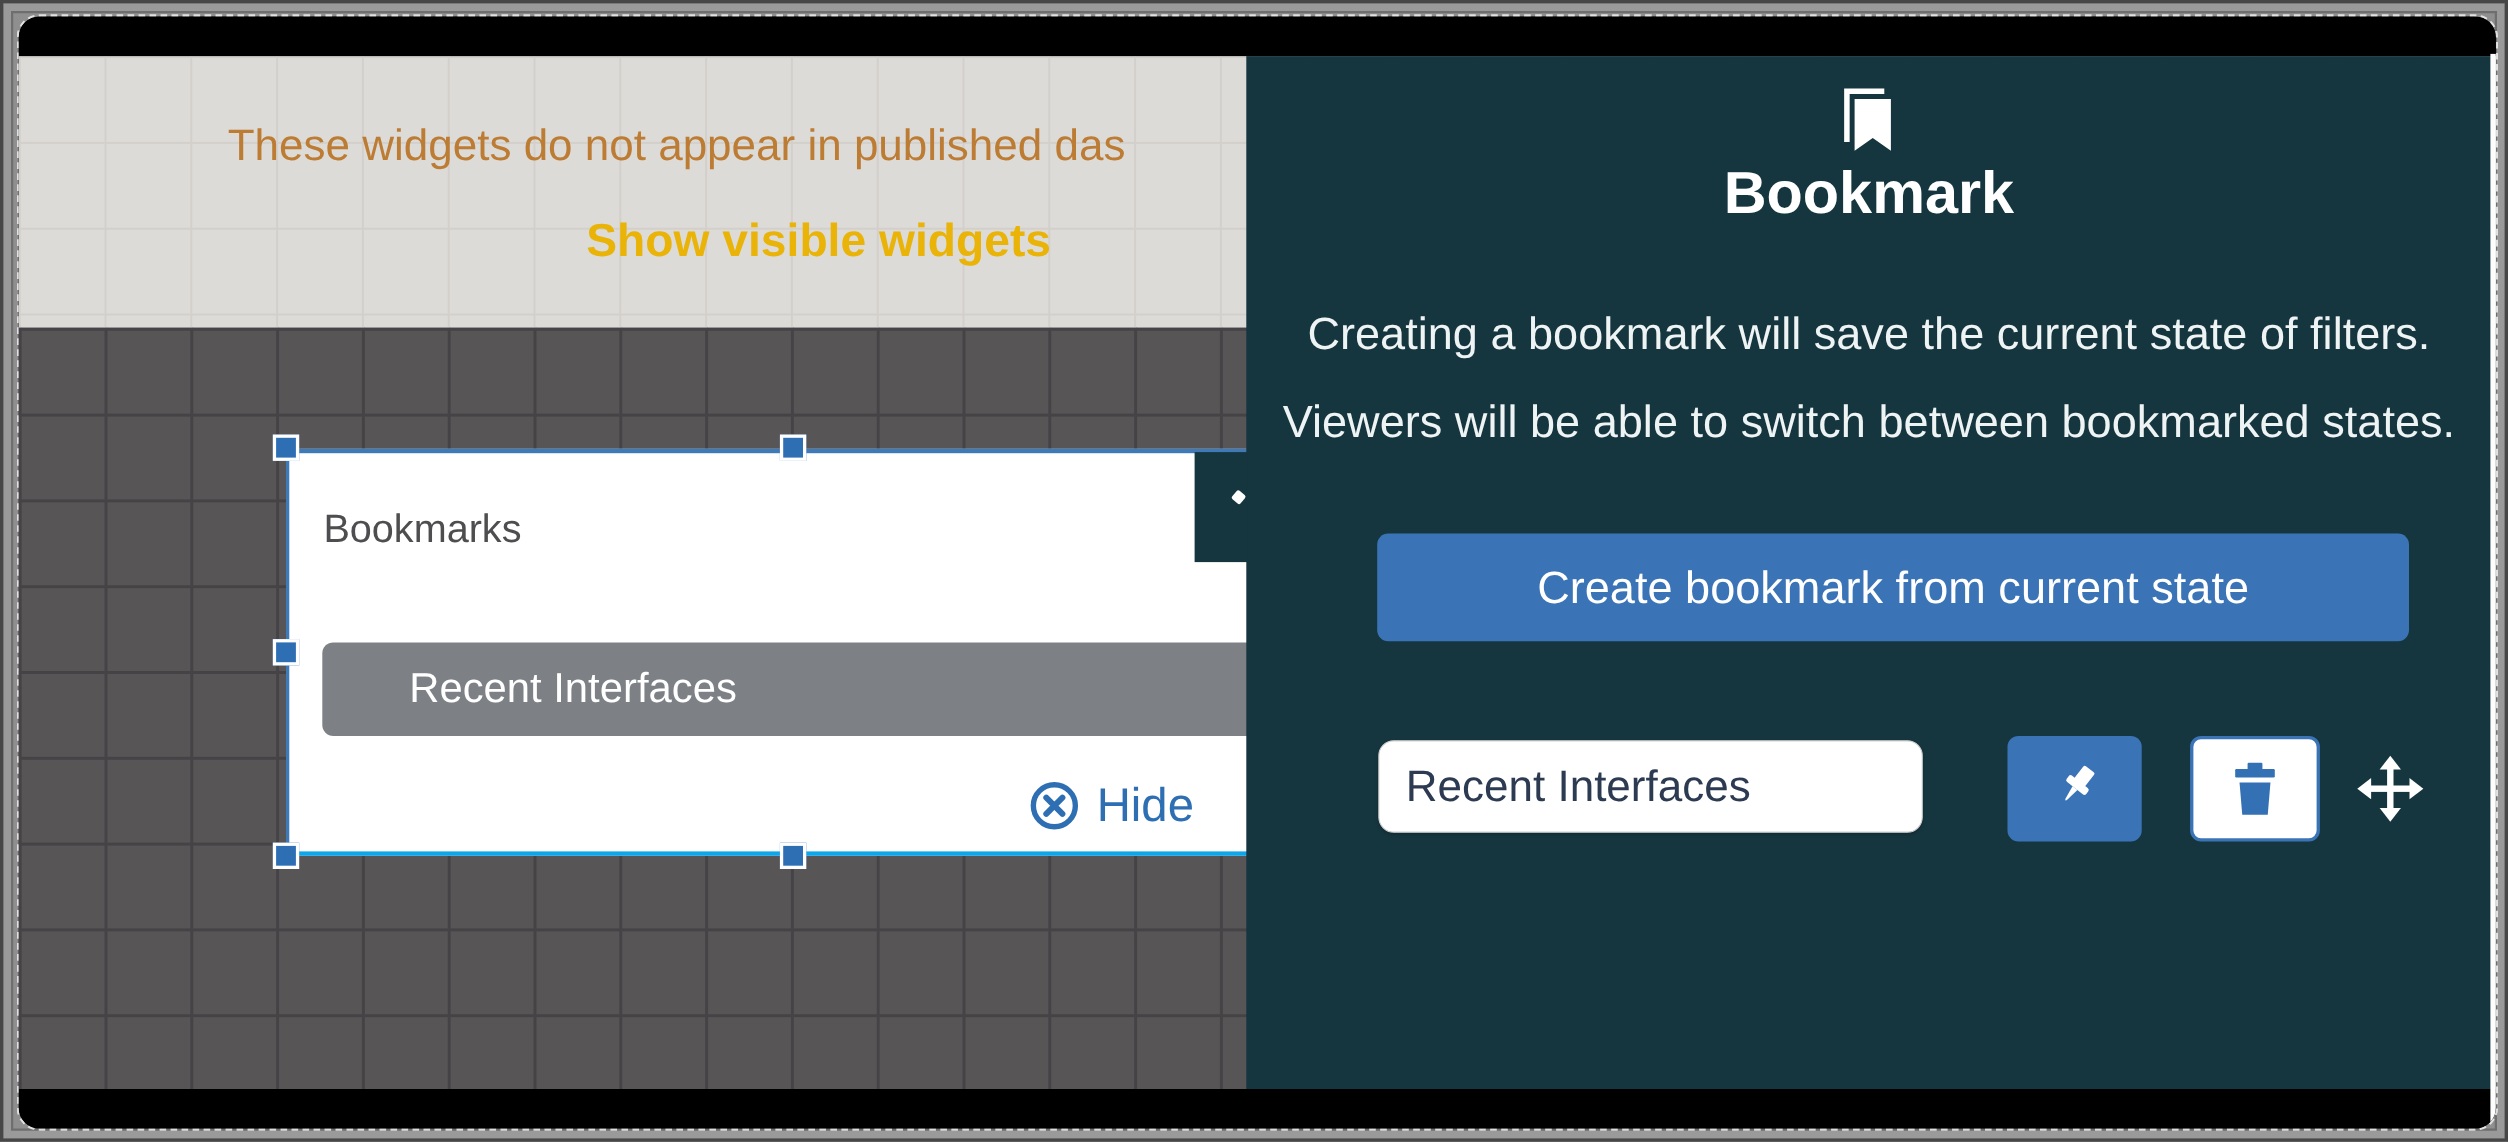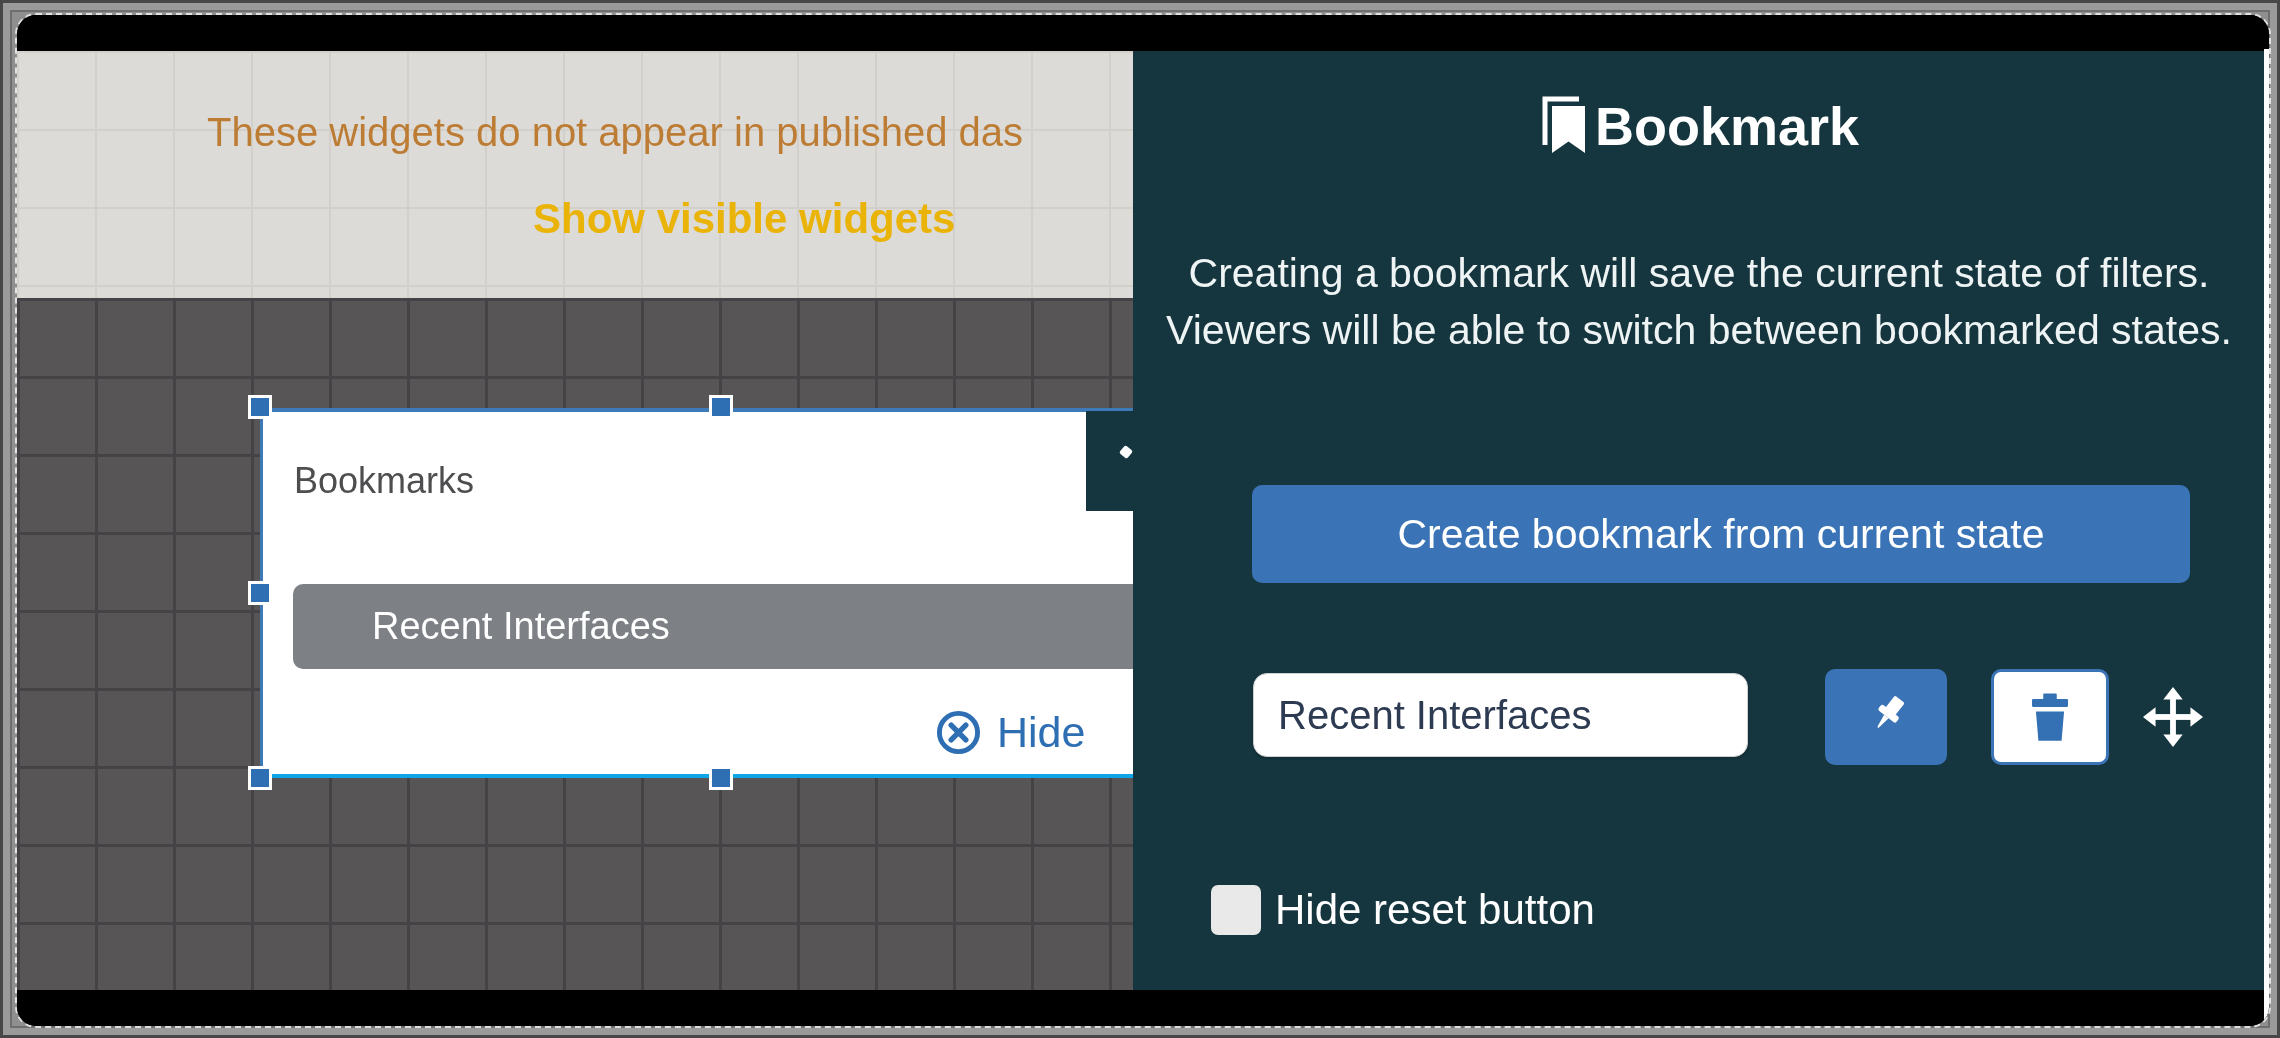--- a/index.html
+++ b/index.html
@@ -45,24 +45,24 @@
 
   
   .handle { width:24px; height:24px; background:#2e6fb4; border:3px solid #fff; z-index:8; }
 
   
   .tab { left:1069px; top:396px; width:68px; height:100px; background:#16363f; z-index:10; }
   .tab-mark { position:absolute; left:35px; top:36px; width:10px; height:10px; background:#fdfdfd;
               border-radius:2px; transform:rotate(40deg); }
   .panel { left:1116px; top:36px; width:1132px; height:939px; background:#16363f; z-index:10; color:#fff; }
 
-  .panel-title-row { position:absolute; left:0; top:44px; width:100%; display:flex; justify-content:center; align-items:center; gap:4px; }
+  .panel-title-row { position:absolute; left:0; top:28px; width:100%; display:flex; justify-content:center; align-items:center; gap:4px;flex-direction:column; }
   .panel-title { font-size:54px; font-weight:600; color:#fff; }
-  .panel-desc { position:absolute; left:21px; top:194px; width:1090px; text-align:center;
-                font-size:41px; line-height:57px; color:#eef3f4; }
+  .panel-desc { position:absolute; left:21px; top:212px; width:1090px; text-align:center;
+                font-size:41px; line-height:80px; color:#eef3f4; }
 
   .create-btn { position:absolute; left:119px; top:434px; width:938px; height:98px;
                 background:#3b74b6; border:none; border-radius:10px; color:#fff; font-size:41px;
                 font-family:inherit; cursor:pointer; }
 
   .name-input { position:absolute; left:120px; top:622px; width:495px; height:84px;
                 background:#fff; border:1px solid #cfcfcf; border-radius:14px;
                 font-size:40px; color:#2c3a52; padding-left:24px; font-family:inherit;
                 box-shadow:0 2px 3px rgba(0,0,0,.18); }
   .pin-btn   { position:absolute; left:692px; top:618px; width:122px; height:96px;
@@ -169,24 +169,20 @@
             <rect x="29" y="13" width="6" height="38"></rect>
             <rect x="13" y="29" width="38" height="6"></rect>
             <path d="M32 1 l10 13 h-20 z"></path>
             <path d="M32 63 l10 -13 h-20 z"></path>
             <path d="M1 32 l13 -10 v20 z"></path>
             <path d="M63 32 l-13 -10 v20 z"></path>
           </svg>
         </span>
       </div>
 
-      <div class="checkbox-row">
-        <div class="checkbox"></div>
-        <div class="checkbox-label">Hide reset button</div>
-      </div>
 
     </div>
 
     <div class="abs right-strip"></div>
     <div class="abs bar-bottom"></div>
 
   </div>
 </div>
 
 </body></html>

